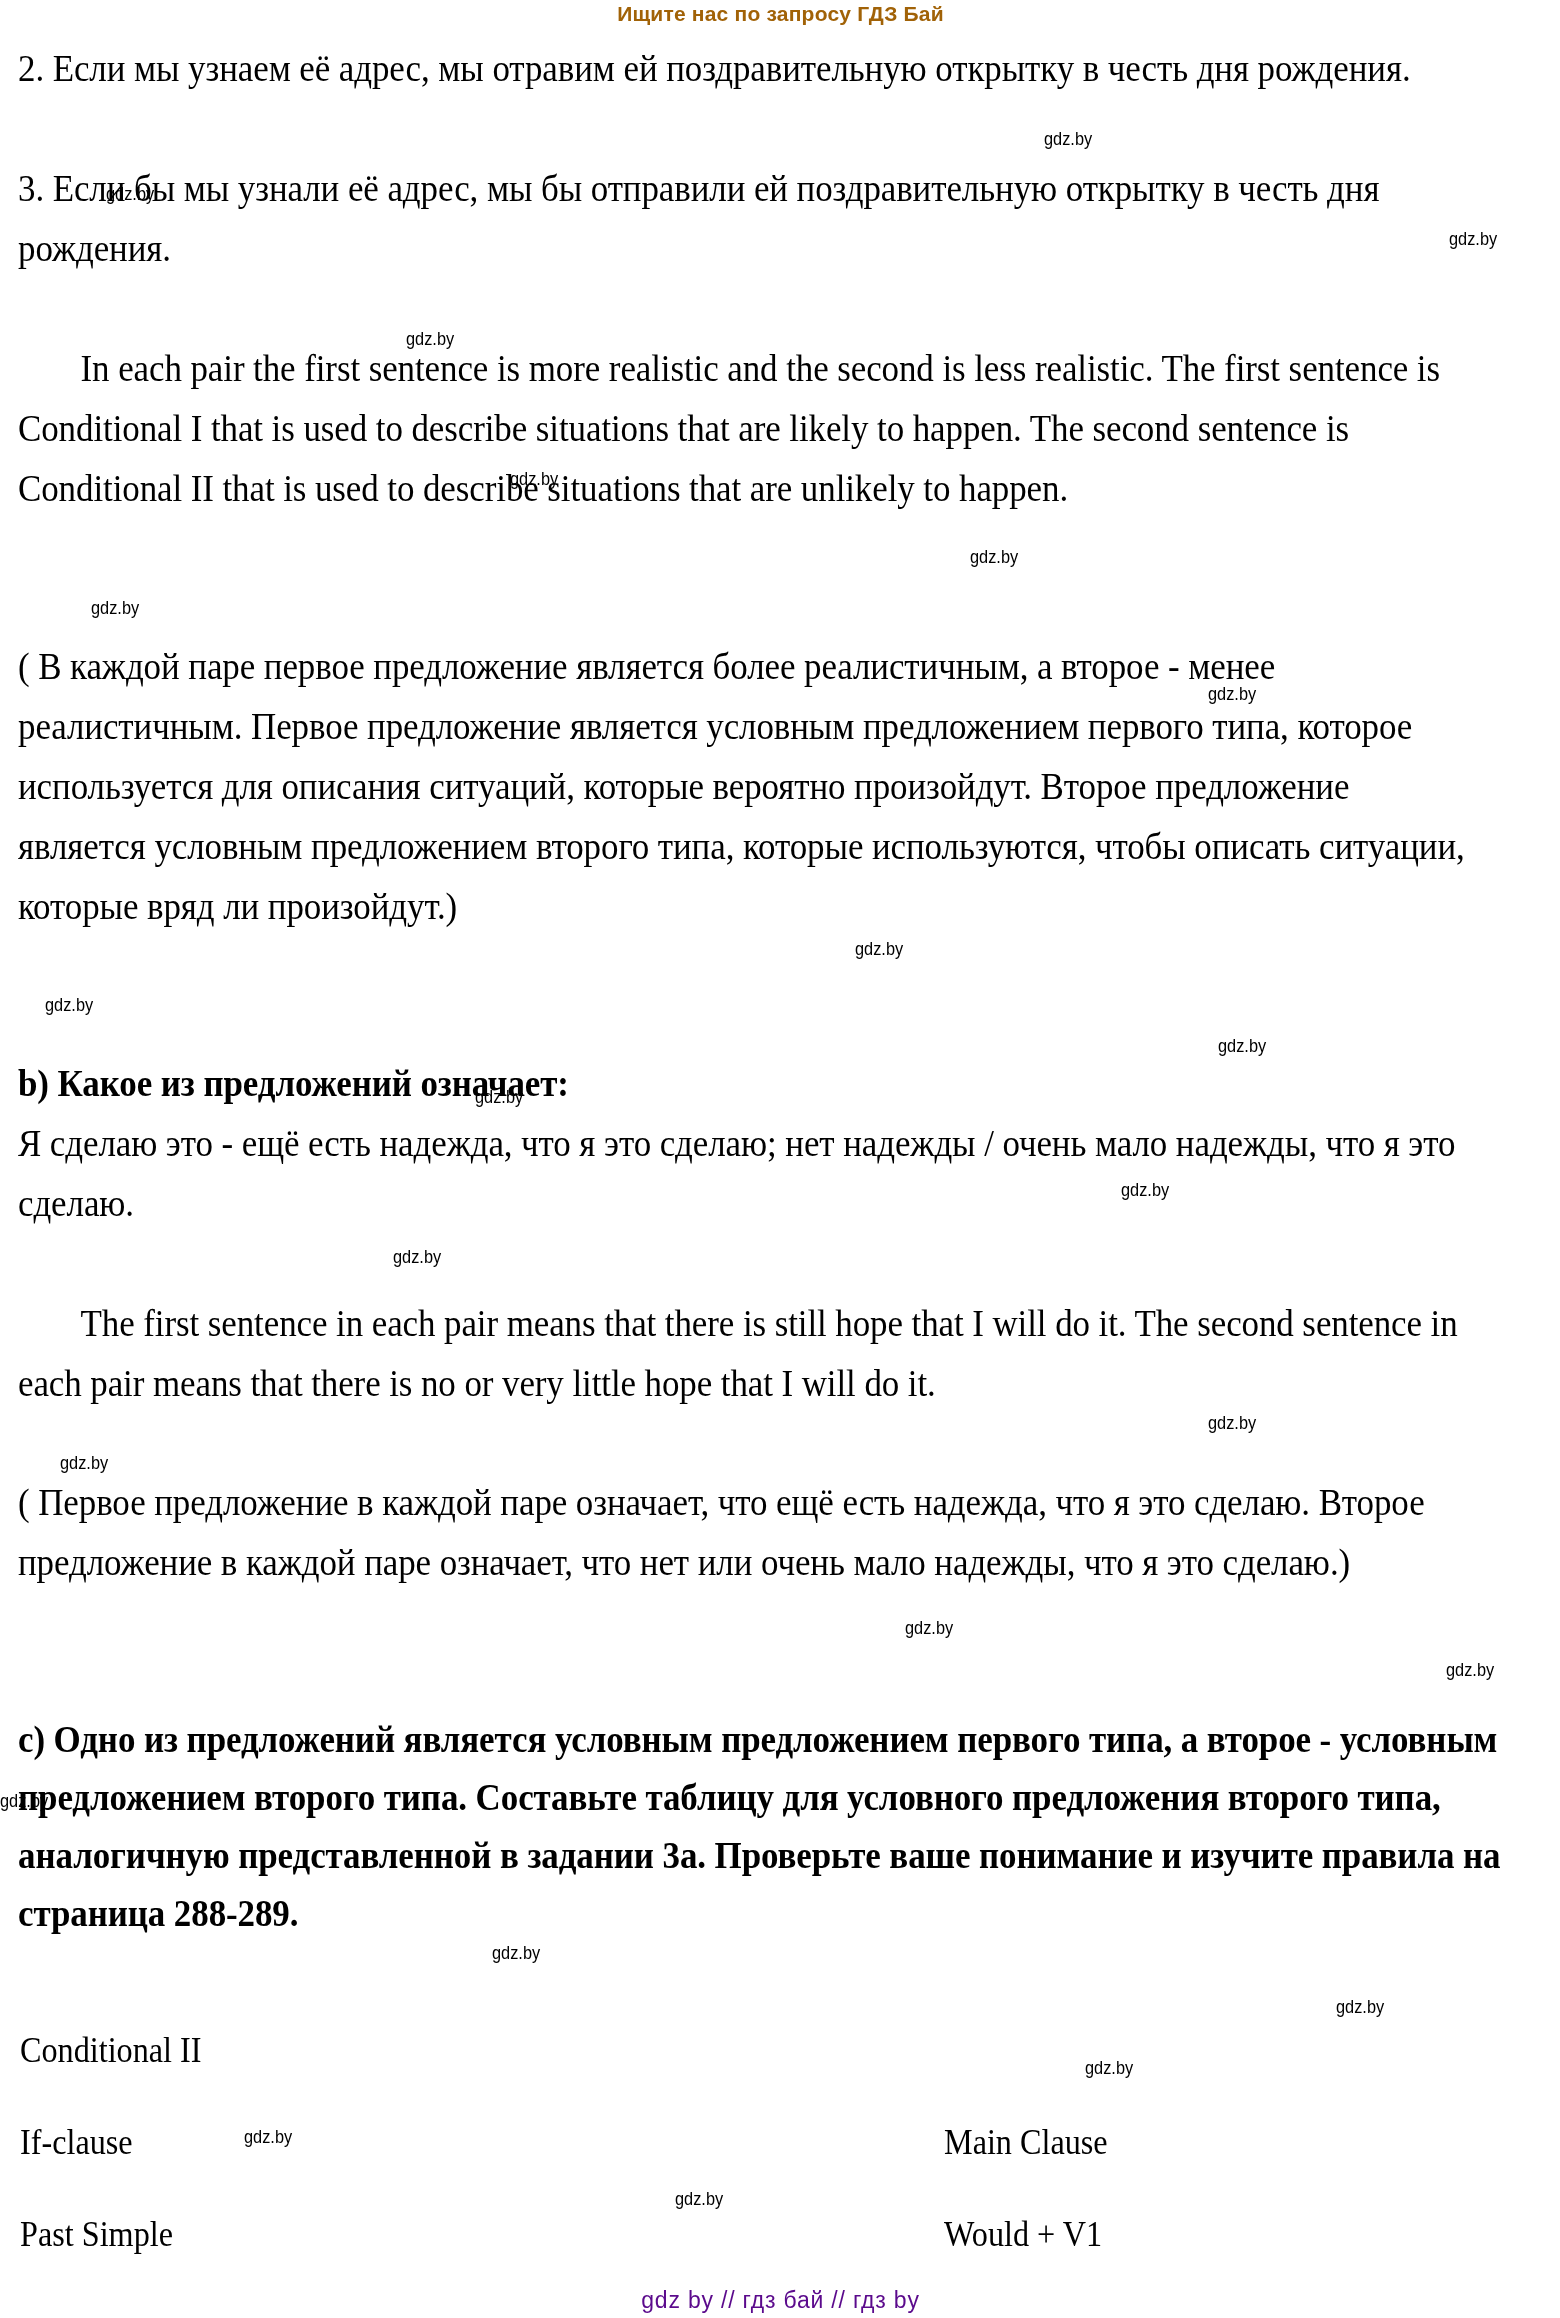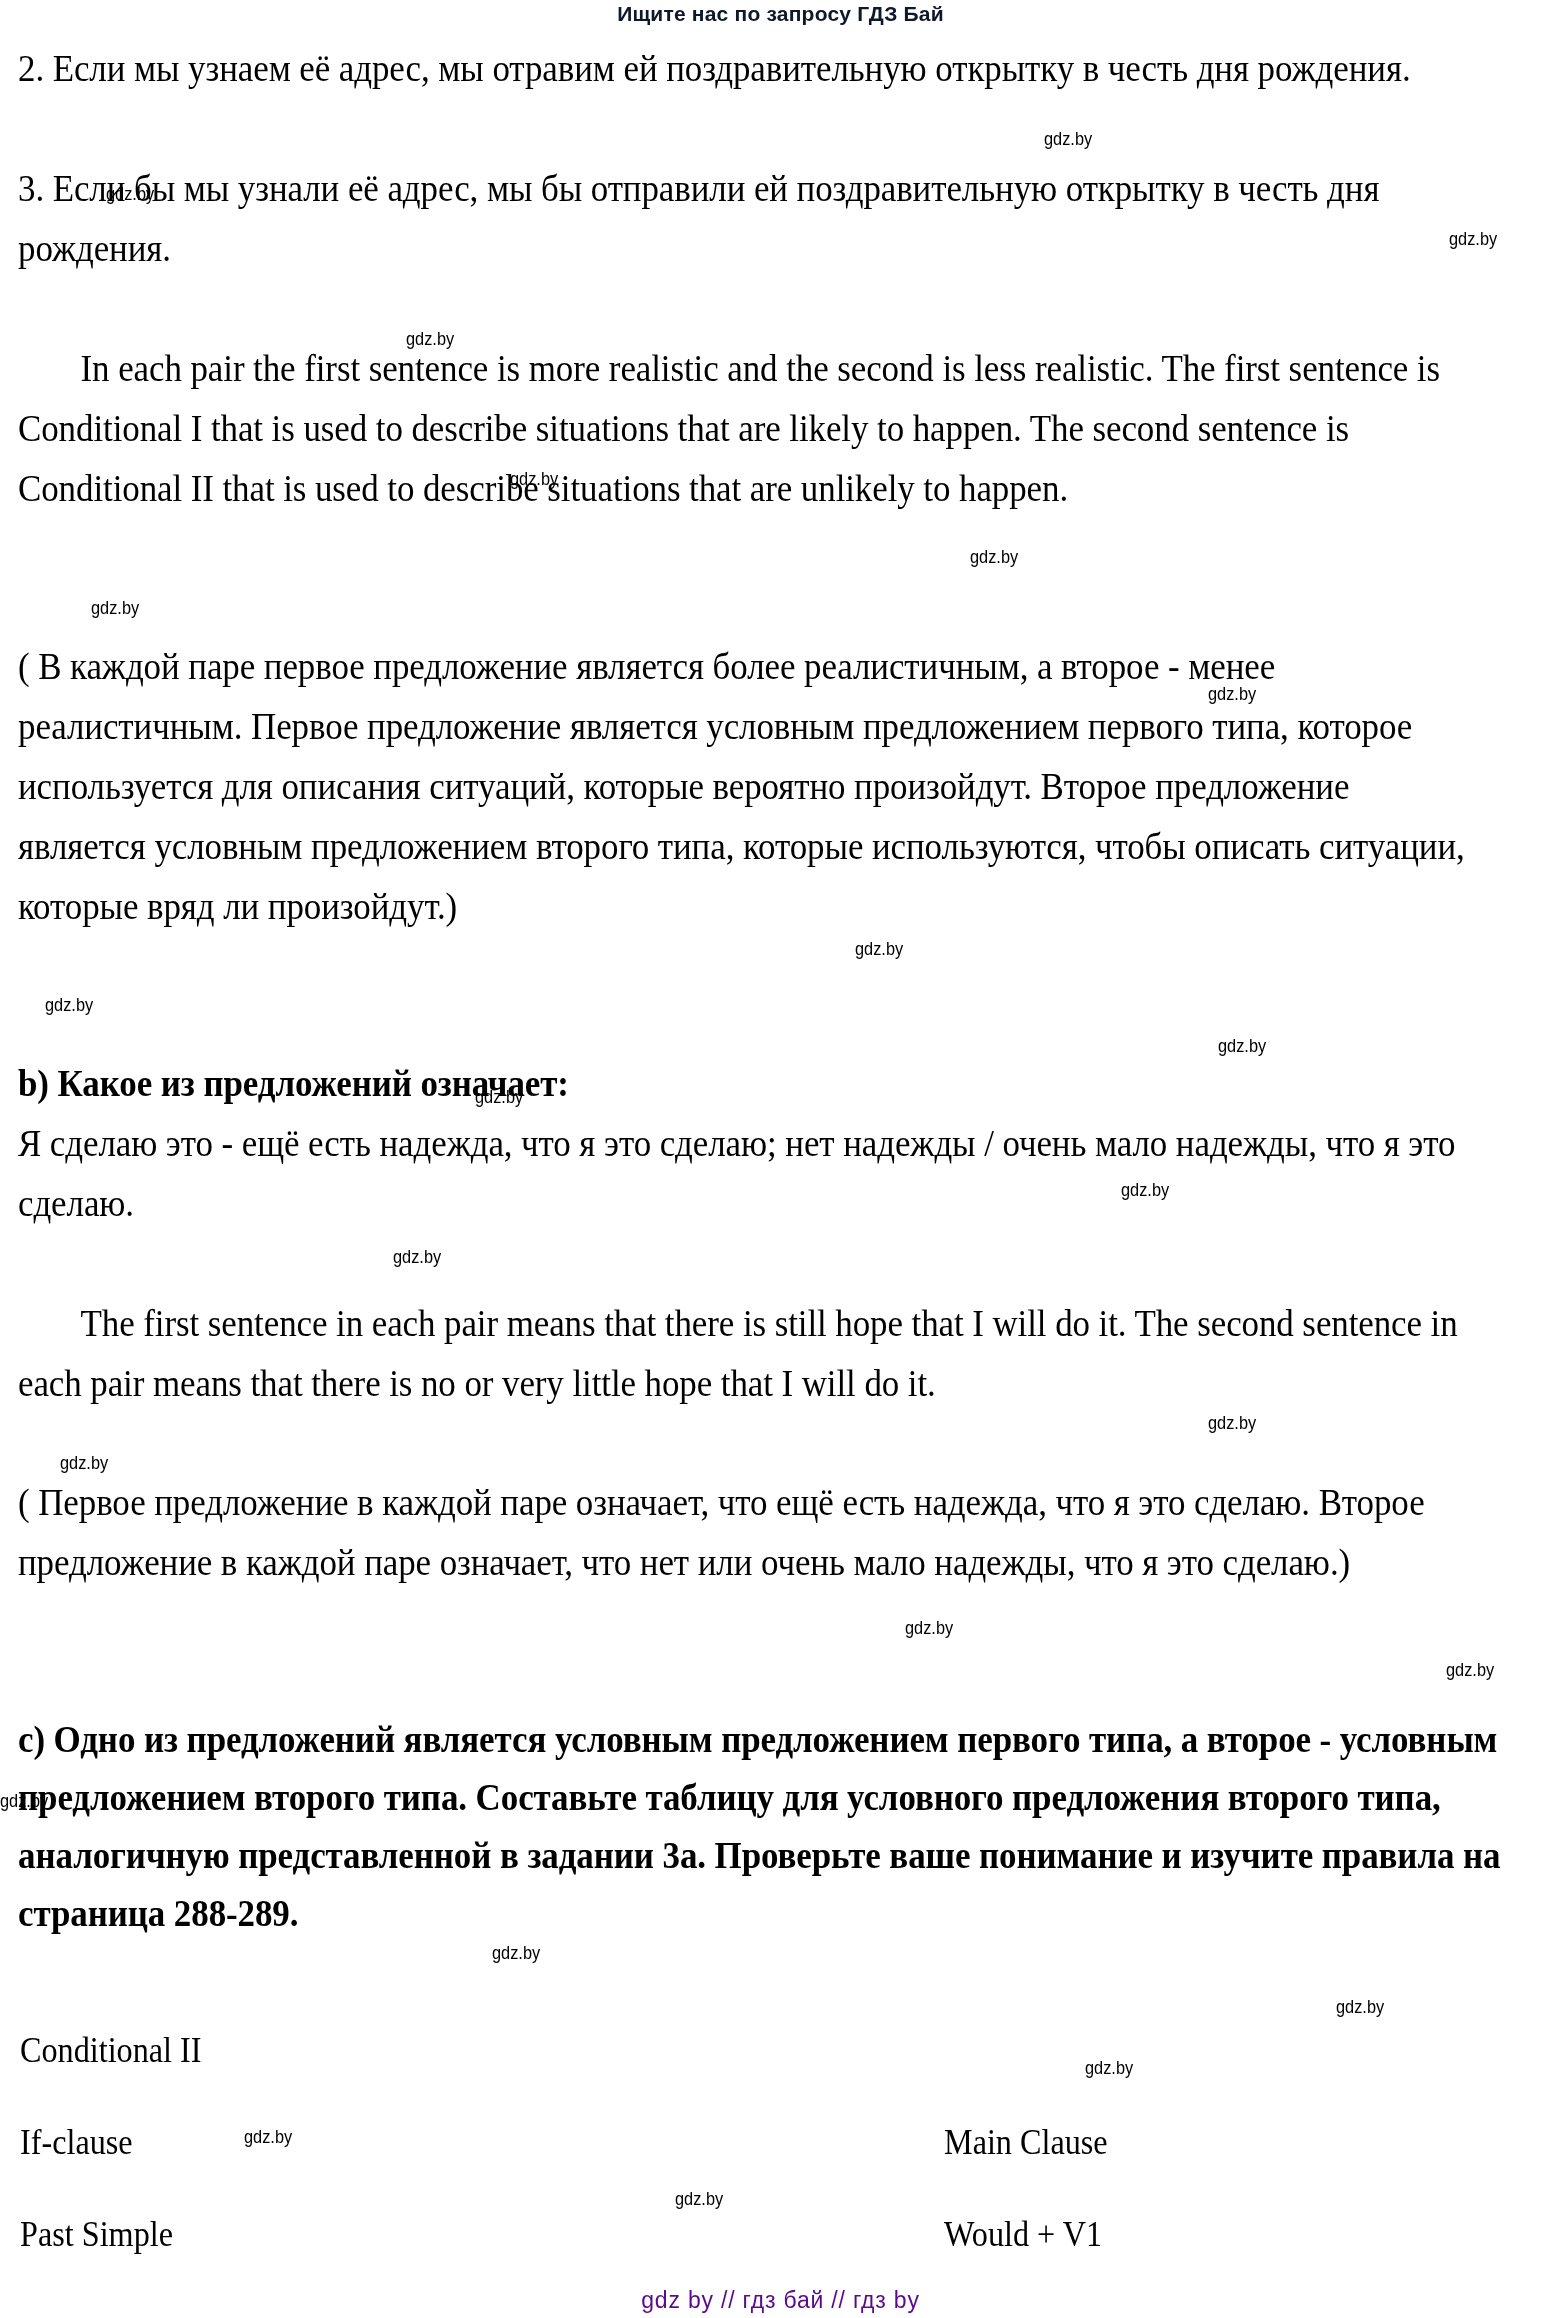--- a/index.html
+++ b/index.html
@@ -20,21 +20,21 @@
   .site-header {
     position: absolute;
     top: 1.5px;
     left: 0;
     width: 100%;
     text-align: center;
     font-family: "Liberation Sans", "DejaVu Sans", sans-serif;
     font-weight: bold;
     font-size: 21px;
     letter-spacing: 0.2px;
-    color: #0f172a;
+    color: #a16207;
     white-space: nowrap;
   }
 
   
   .page {
     position: absolute;
     top: 0;
     left: 0;
     width: 1424px;
     height: 2319px;

